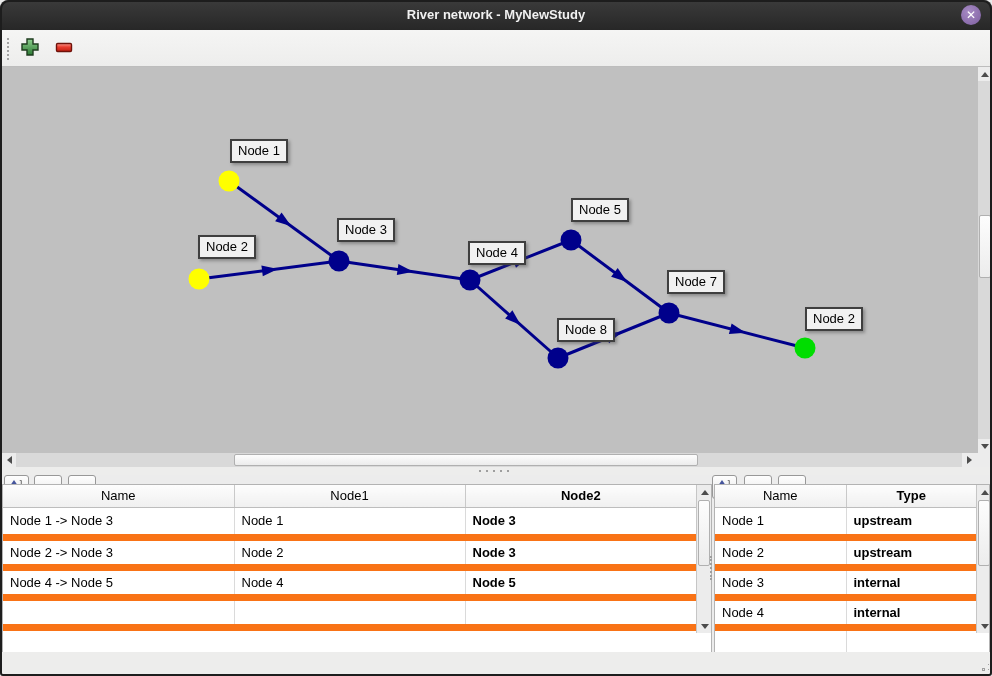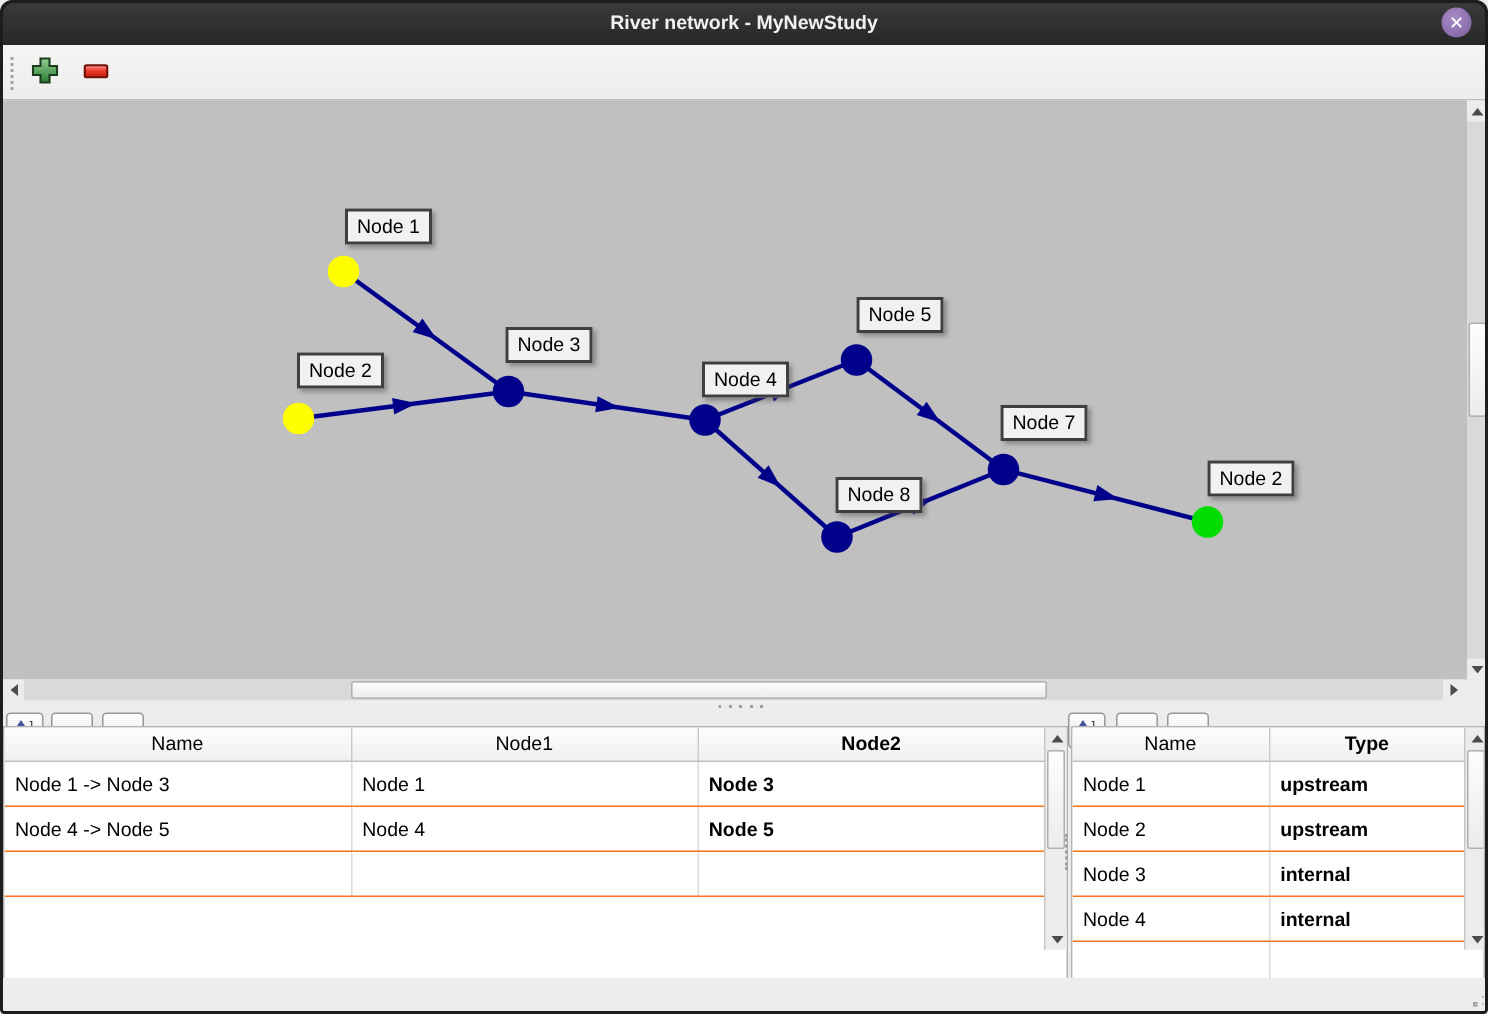--- a/index.html
+++ b/index.html
@@ -91,21 +91,21 @@
     border:1px solid #b3b3b3; overflow:hidden; }
   table.grid { border-collapse:collapse; table-layout:fixed; background:#ffffff; }
   table.grid th {
     height:22px; font-size:13px; font-weight:normal; color:#000000;
     background:linear-gradient(#fdfdfd,#f0f0f0);
     border-bottom:1px solid #bdbdbd; border-right:1px solid #c9c9c9;
     text-align:center; padding:0 4px; overflow:hidden;
   }
   table.grid td {
     height:30px; font-size:13px; color:#000000; background:#ffffff;
-    border-bottom:1px solid #f97316; border-right:1px solid #dadada;
+    border-bottom:7px solid #f97316; border-right:1px solid #dadada;
     padding:0 0 0 7px; text-align:left; overflow:hidden; white-space:nowrap;
   }
   table.grid th:last-child, table.grid td:last-child { border-right:none;font-weight:bold; }
   .tsb { position:absolute; top:0; width:15px; height:148px; background:#ececec;
     border-left:1px solid #c6c6c6; }
   .tsb .sb-btn { width:14px; height:14px; left:1px; background:#ececec; }
   .tsb .sb-thumb { left:1px; width:12px; }
   
   .bottom-strip { position:absolute; left:0; top:652px; width:992px; height:24px; background:#ededec; }
   .size-grip { position:absolute; right:8px; bottom:6px; width:1px; height:1px;
@@ -265,20 +265,25 @@
             <th>Node2</th>
           </tr>
         </thead>
       <tbody id="conn-body">
           <tr>
             <td>Node 1 -&gt; Node 3</td>
             <td>Node 1</td>
             <td>Node 3</td>
           </tr>
           <tr>
+            <td>Node 2 -&gt; Node 3</td>
+            <td>Node 2</td>
+            <td>Node 3</td>
+          </tr>
+          <tr>
             <td>Node 4 -&gt; Node 5</td>
             <td>Node 4</td>
             <td>Node 5</td>
           </tr>
           <tr>
             <td>&nbsp;</td>
             <td>&nbsp;</td>
             <td>&nbsp;</td>
           </tr>
         </tbody>

